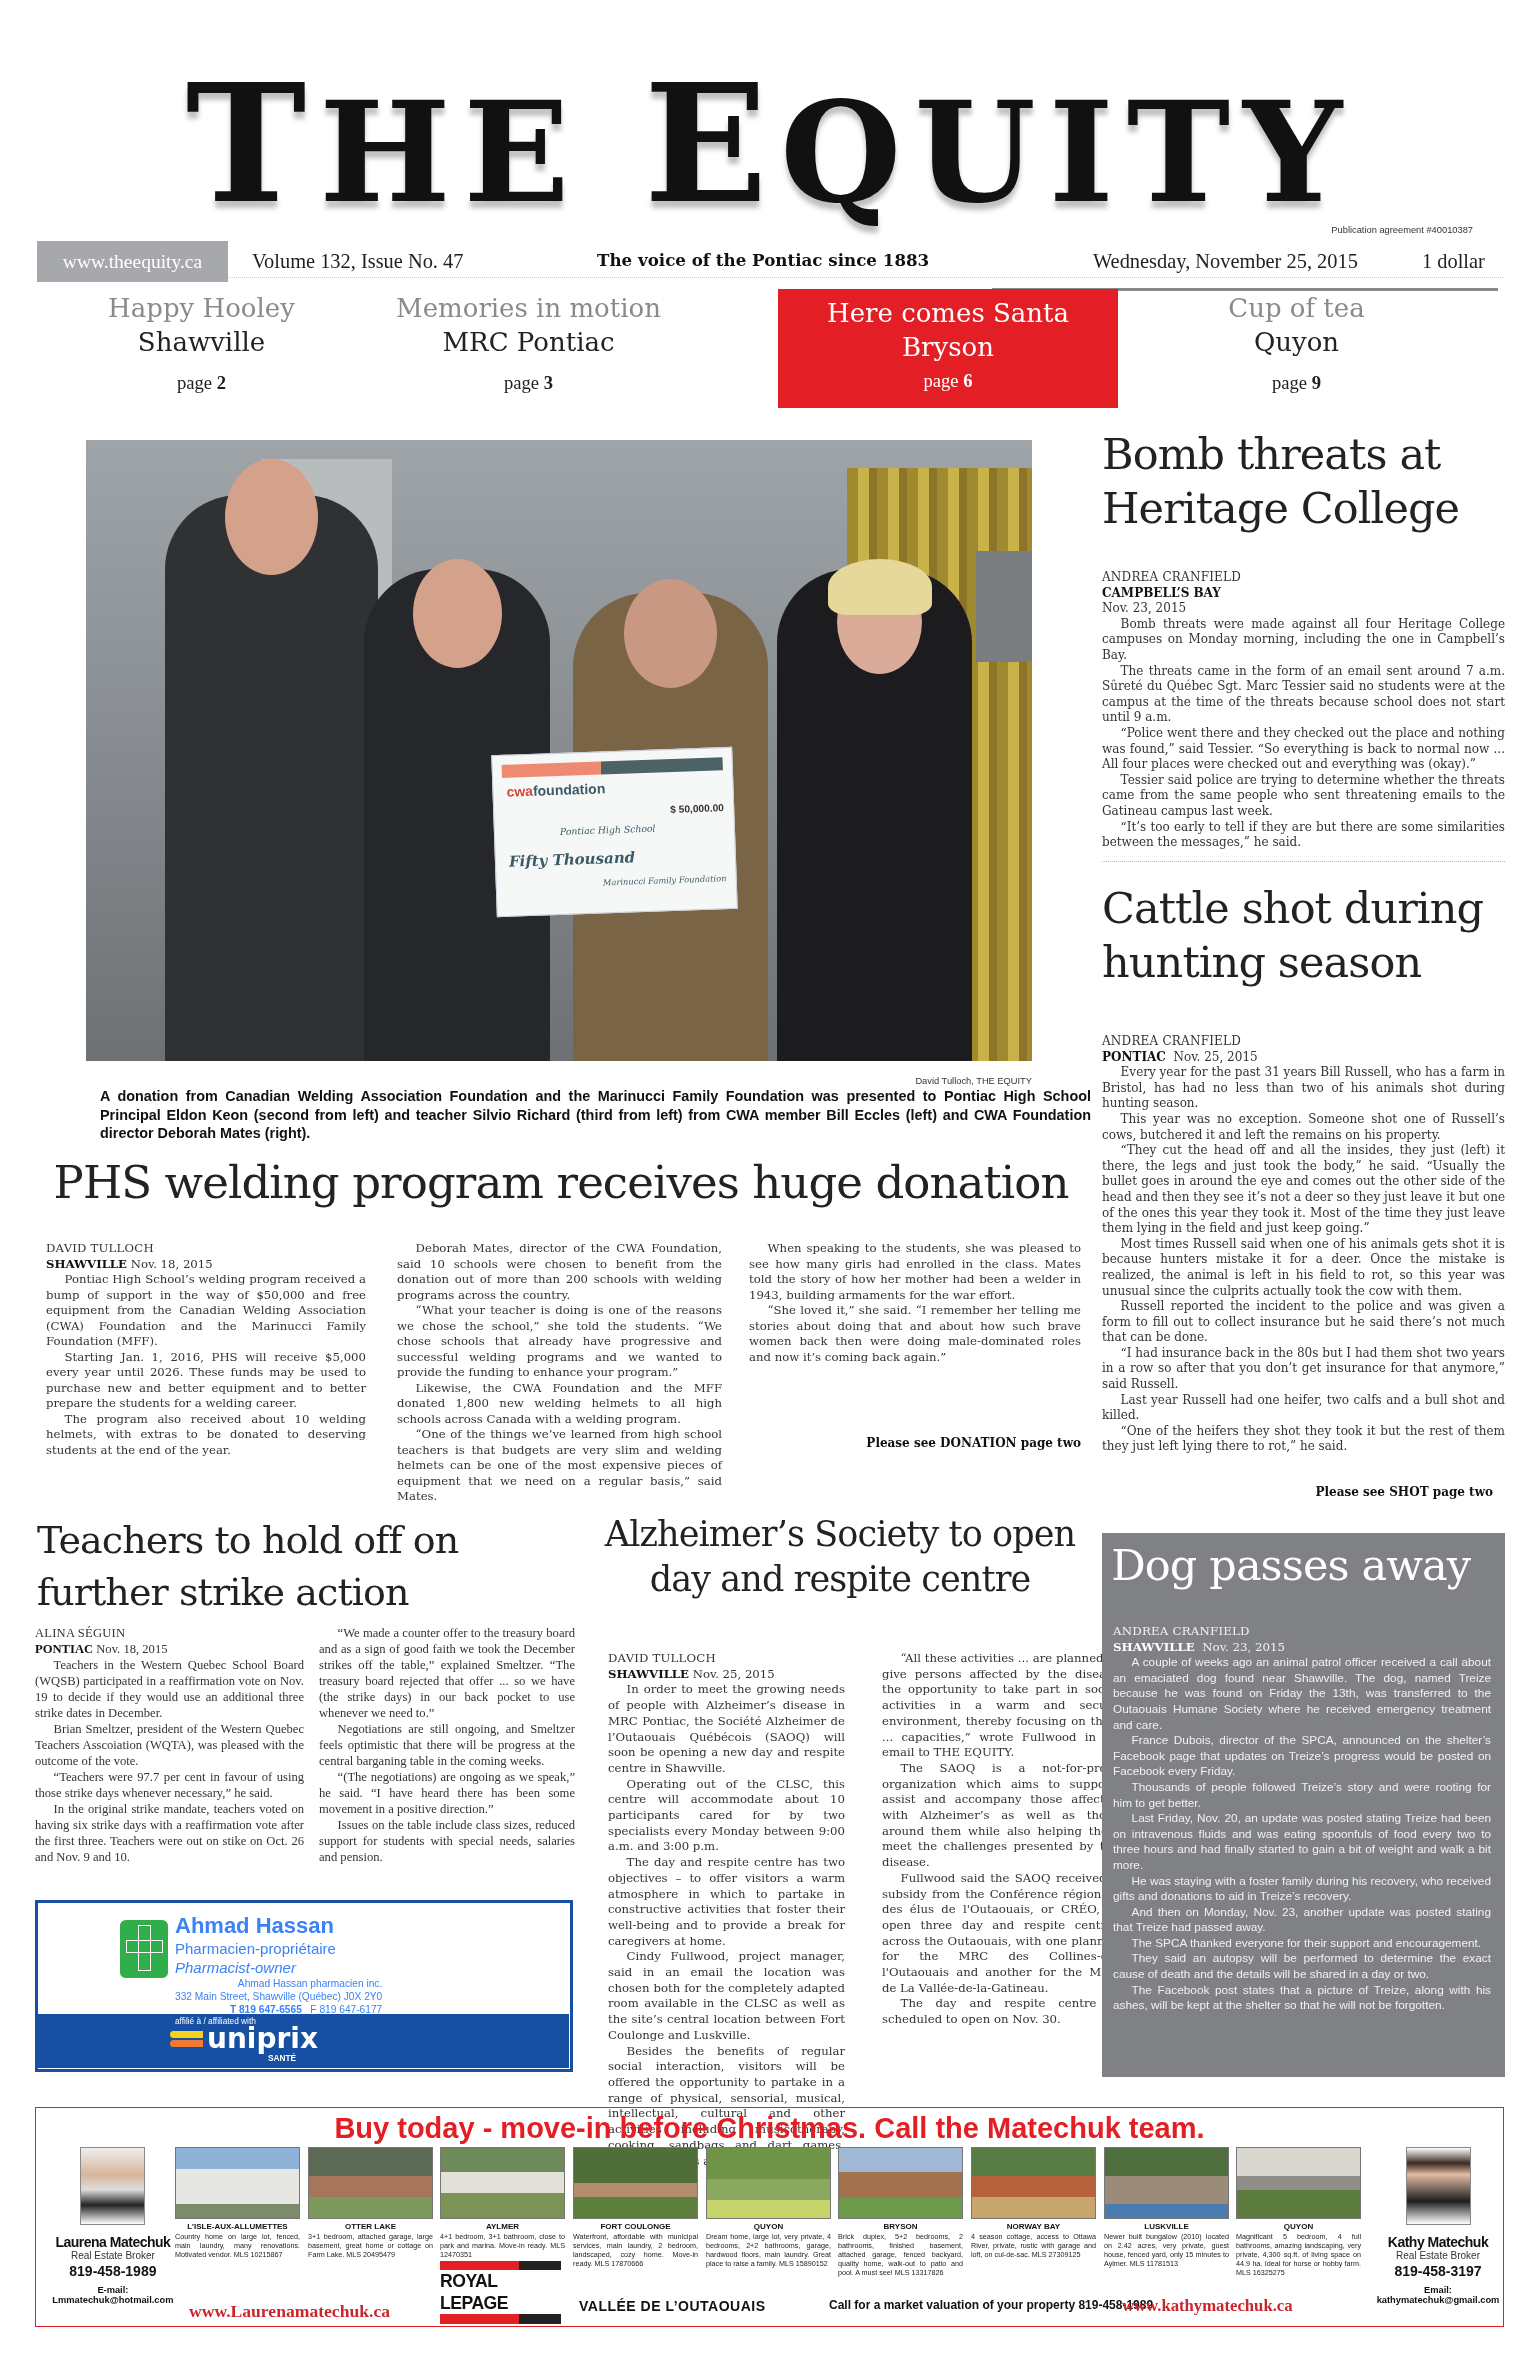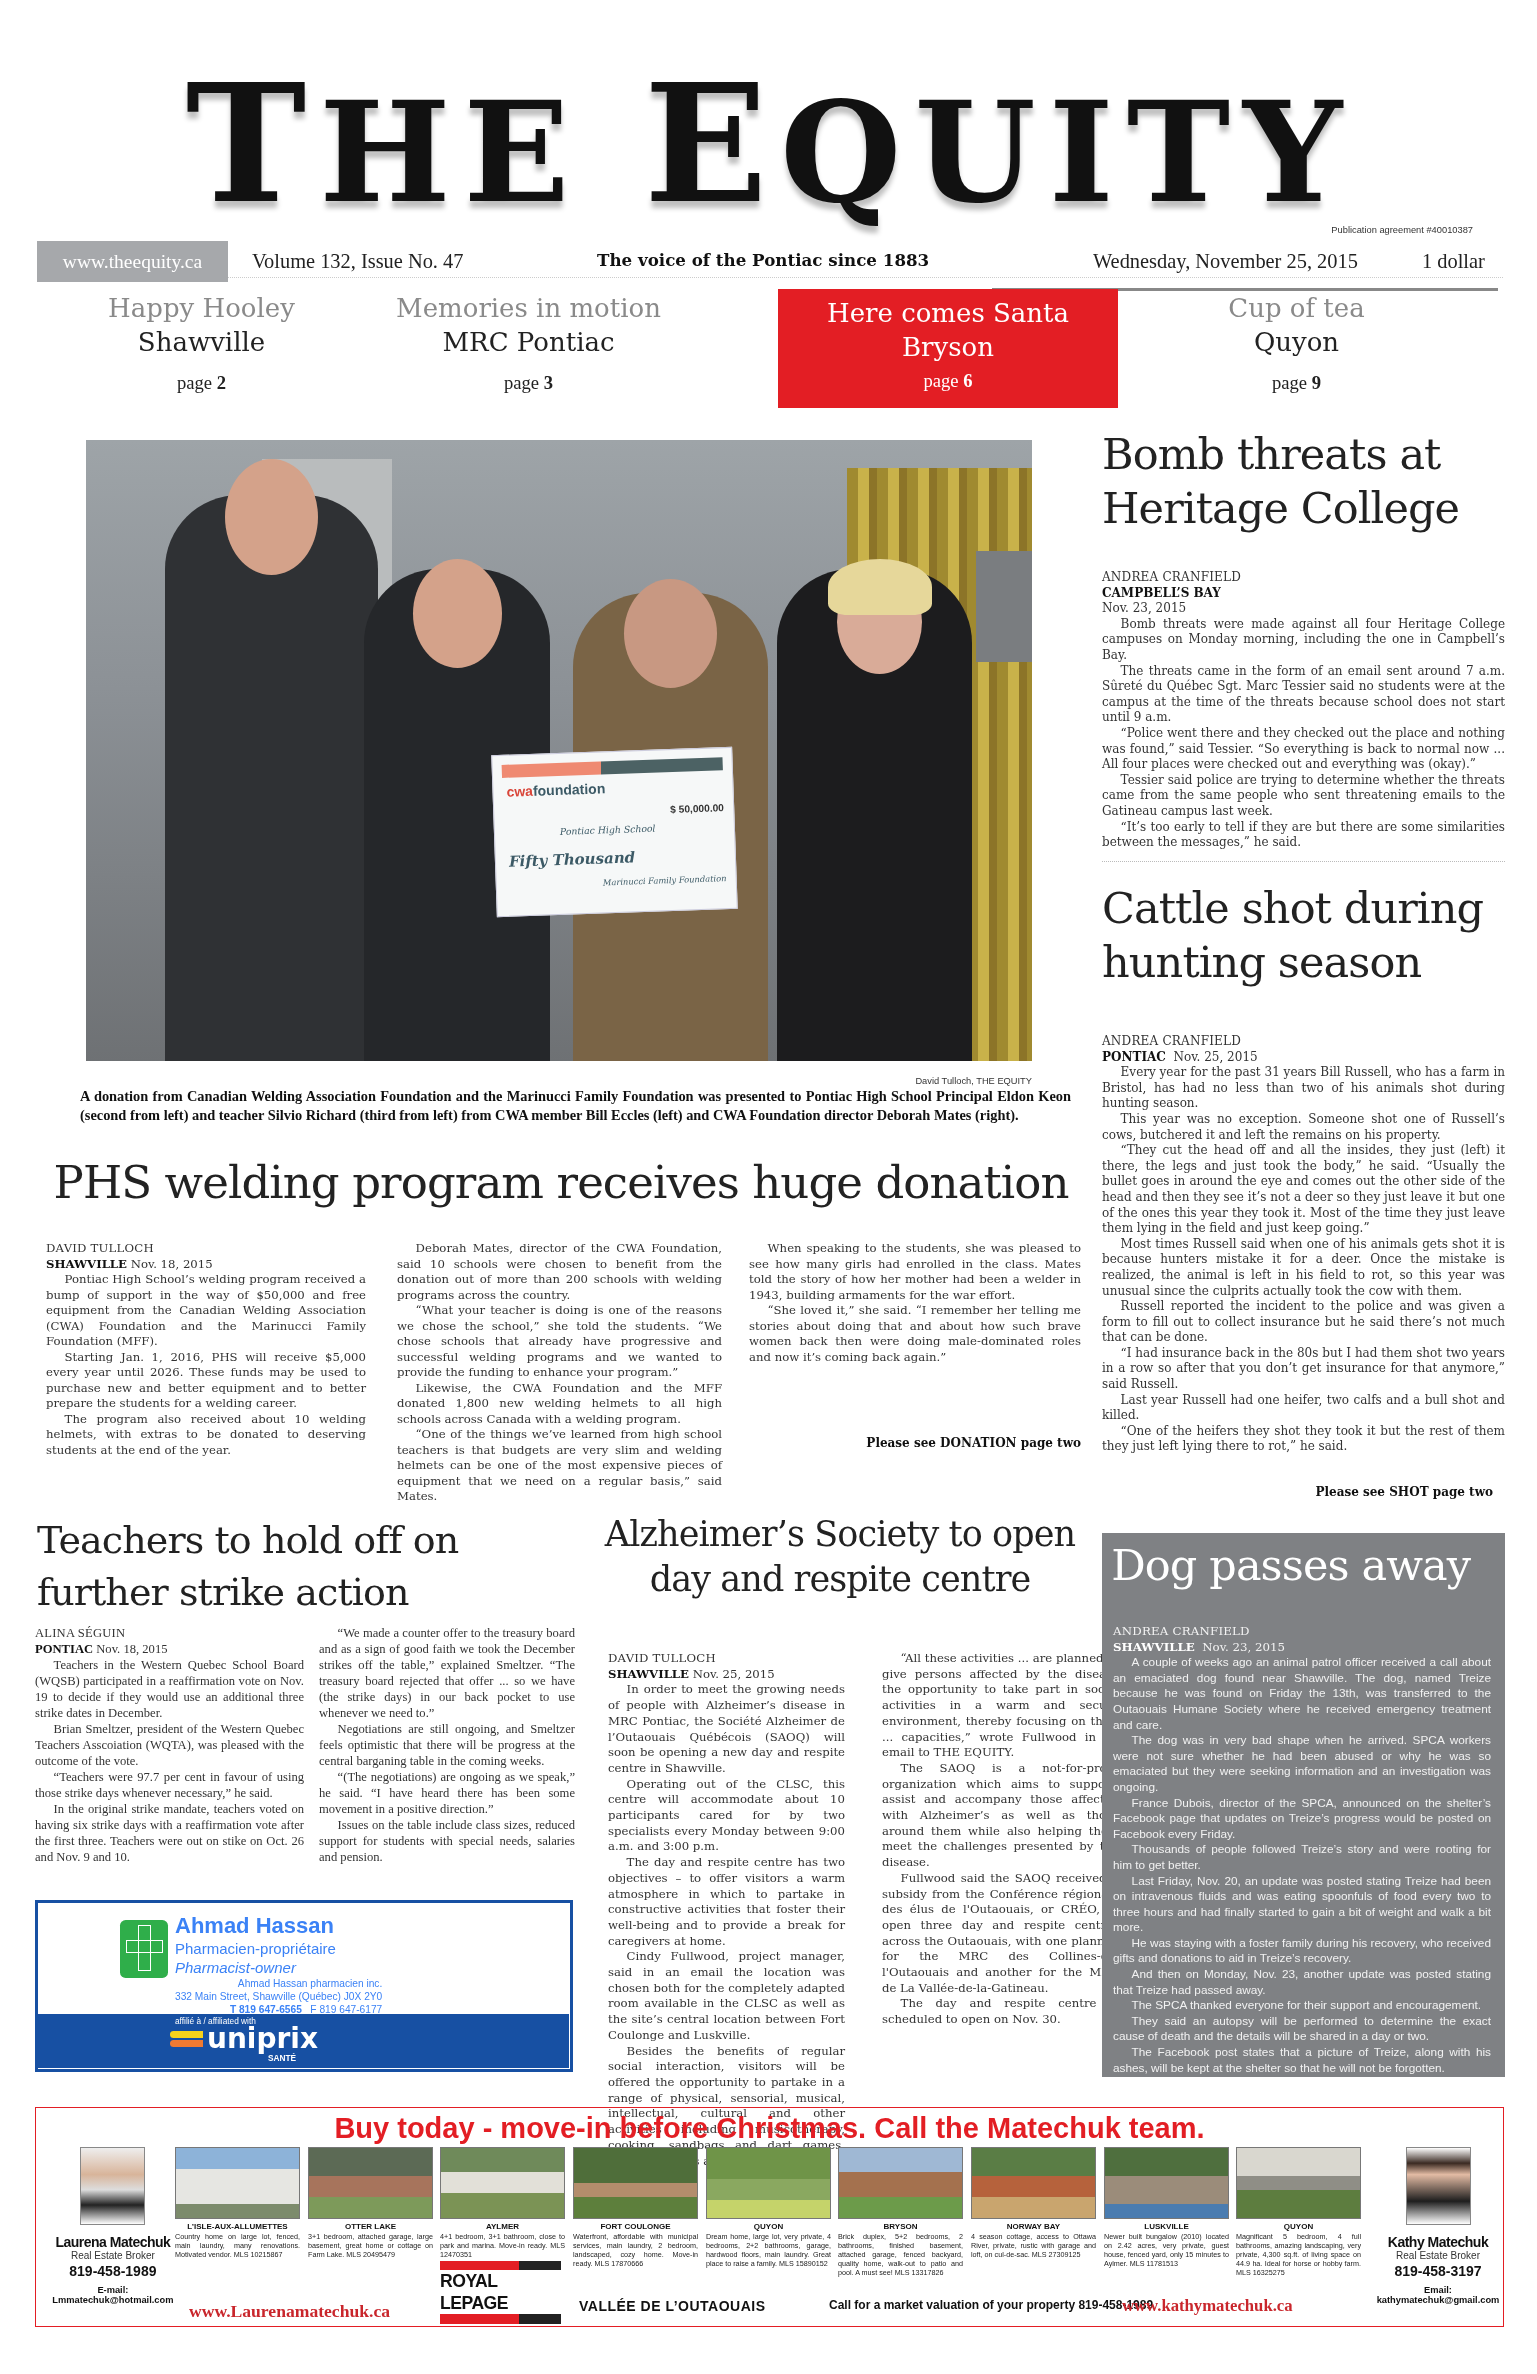--- a/index.html
+++ b/index.html
@@ -47,21 +47,21 @@
   .check .band { position: absolute; left: 9.3px; top: 9.3px; width: 221px; height: 13px;
     background: linear-gradient(90deg, #ef8a72 0 45%, #4c6264 45% 100%); }
   .check .brand { position: absolute; left: 13px; top: 28px; font-size: 14px; font-weight: bold; color: #3c5a66; }
   .check .brand span { color: #d9463a; }
   .check .amt { position: absolute; right: 9.3px; top: 54px; font-size: 10.2px; font-weight: bold; color: #333; }
   .check .payee { position: absolute; left: 65px; top: 72px; font-family: "DejaVu Serif", serif; font-style: italic; font-size: 9.3px; color: #3c5a66; }
   .check .words { position: absolute; left: 13px; top: 97px; font-family: "DejaVu Serif", serif; font-style: italic; font-weight: bold; font-size: 15px; color: #3c5a66; }
   .check .sig { position: absolute; right: 9.3px; top: 125px; font-family: "DejaVu Serif", serif; font-style: italic; font-size: 8.3px; color: #3c5a66; }
 
   .credit { right: 506px; top: 1076px; font-family: "Liberation Sans", sans-serif; font-size: 9.3px; color: #333; }
-  .caption { left: 80px; top: 1087px; width: 991px; font-family: Liberation Serif, serif; font-weight: bold;
+  .caption { left: 100px; top: 1087px; width: 991px; font-family: Liberation Sans, sans-serif; font-weight: bold;
     font-size: 14.4px; line-height: 18.6px; color: #111; text-align: justify; }
 
   .hl { font-family: "DejaVu Serif", serif; color: #222; font-weight: normal; letter-spacing: -0.9px; }
   .phs-hl { left: 37px; top: 1150px; width: 1048px; text-align: center; font-size: 45px; line-height: 65px; }
 
   
   .col { font-family: "DejaVu Serif", serif; font-size: 11.7px; line-height: 15.5px; color: #333; text-align: justify; }
   .col .byline { text-align: left; }
   .col .byline .name { display: block; letter-spacing: 0.2px; }
   .col .byline .place { font-weight: bold; color: #111; }
@@ -293,21 +293,20 @@
 </div>
 
 <div class="abs dogbox">
   <h2 class="hl">Dog passes away</h2>
   <div class="col" style="position:absolute; left:11px; top:91px; width:378px;">
     <div class="byline">
       <span class="name">ANDREA CRANFIELD</span>
       <span class="place">SHAWVILLE</span>&nbsp; <span>Nov. 23, 2015</span>
     </div>
     <p>A couple of weeks ago an animal patrol officer received a call about an emaciated dog found near Shawville. The dog, named Treize because he was found on Friday the 13th, was transferred to the Outaouais Humane Society where he received emergency treatment and care.</p>
-    <p>The dog was in very bad shape when he arrived. SPCA workers were not sure whether he had been abused or why he was so emaciated but they were seeking information and an investigation was ongoing.</p>
     <p>France Dubois, director of the SPCA, announced on the shelter’s Facebook page that updates on Treize’s progress would be posted on Facebook every Friday.</p>
     <p>Thousands of people followed Treize’s story and were rooting for him to get better.</p>
     <p>Last Friday, Nov. 20, an update was posted stating Treize had been on intravenous fluids and was eating spoonfuls of food every two to three hours and had finally started to gain a bit of weight and walk a bit more.</p>
     <p>He was staying with a foster family during his recovery, who received gifts and donations to aid in Treize’s recovery.</p>
     <p>And then on Monday, Nov. 23, another update was posted stating that Treize had passed away.</p>
     <p>The SPCA thanked everyone for their support and encouragement.</p>
     <p>They said an autopsy will be performed to determine the exact cause of death and the details will be shared in a day or two.</p>
     <p>The Facebook post states that a picture of Treize, along with his ashes, will be kept at the shelter so that he will not be forgotten.</p>
   </div>
 </div>

